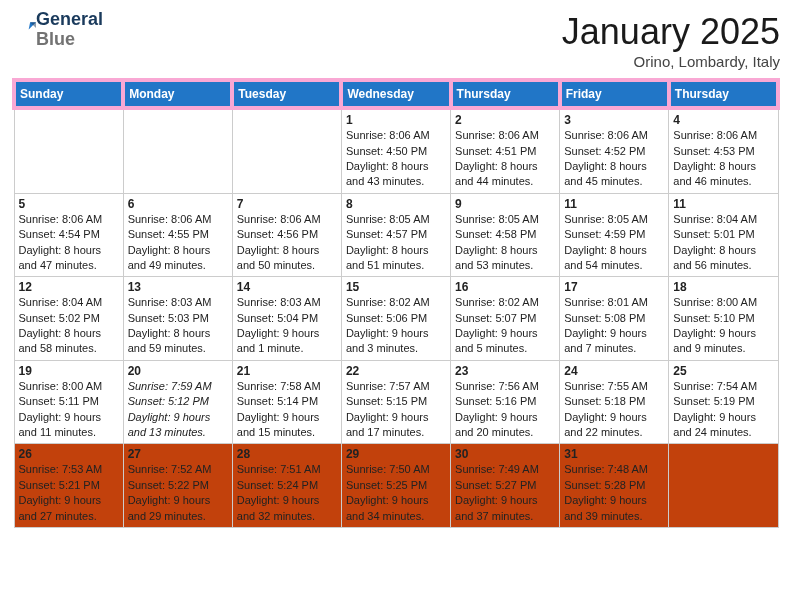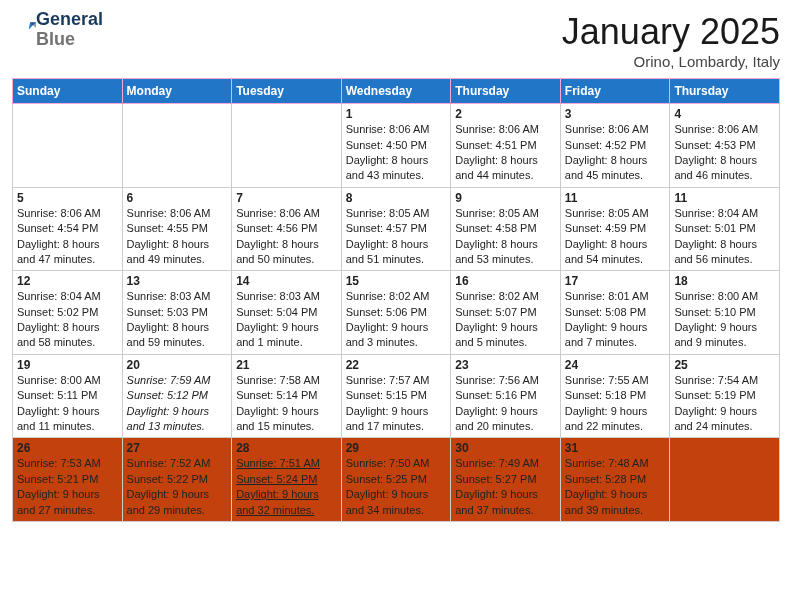--- a/index.html
+++ b/index.html
@@ -55,21 +55,21 @@
       border-collapse: collapse;
       table-layout: fixed;
     }
     thead tr th {
       background-color: #2176c7;
       color: #fff;
       font-size: 12px;
       font-weight: bold;
       padding: 5px 4px;
       text-align: left;
-      border: 1px solid #f9a8d4;
+      border: 4px solid #f9a8d4;
     }
     tbody tr td {
       border: 1px solid #ccc;
       vertical-align: top;
       padding: 3px 4px;
       font-size: 10px;
       color: #222;
       height: 82px;
       background: #fff;
     }
@@ -322,21 +322,21 @@
           </td>
           <td>
             <span class="day-num">27</span>
             <div class="day-info" style="white-space: pre-line;">Sunrise: 7:52 AM
 Sunset: 5:22 PM
 Daylight: 9 hours
 and 29 minutes.</div>
           </td>
           <td>
             <span class="day-num">28</span>
-            <div class="day-info" style="white-space: pre-line; text-decoration: underline;">Sunrise: 7:51 AM
+            <div class="day-info" style="white-space: pre-line;">Sunrise: 7:51 AM
 Sunset: 5:24 PM
 Daylight: 9 hours
 and 32 minutes.</div>
           </td>
           <td>
             <span class="day-num">29</span>
             <div class="day-info" style="white-space: pre-line;">Sunrise: 7:50 AM
 Sunset: 5:25 PM
 Daylight: 9 hours
 and 34 minutes.</div>

